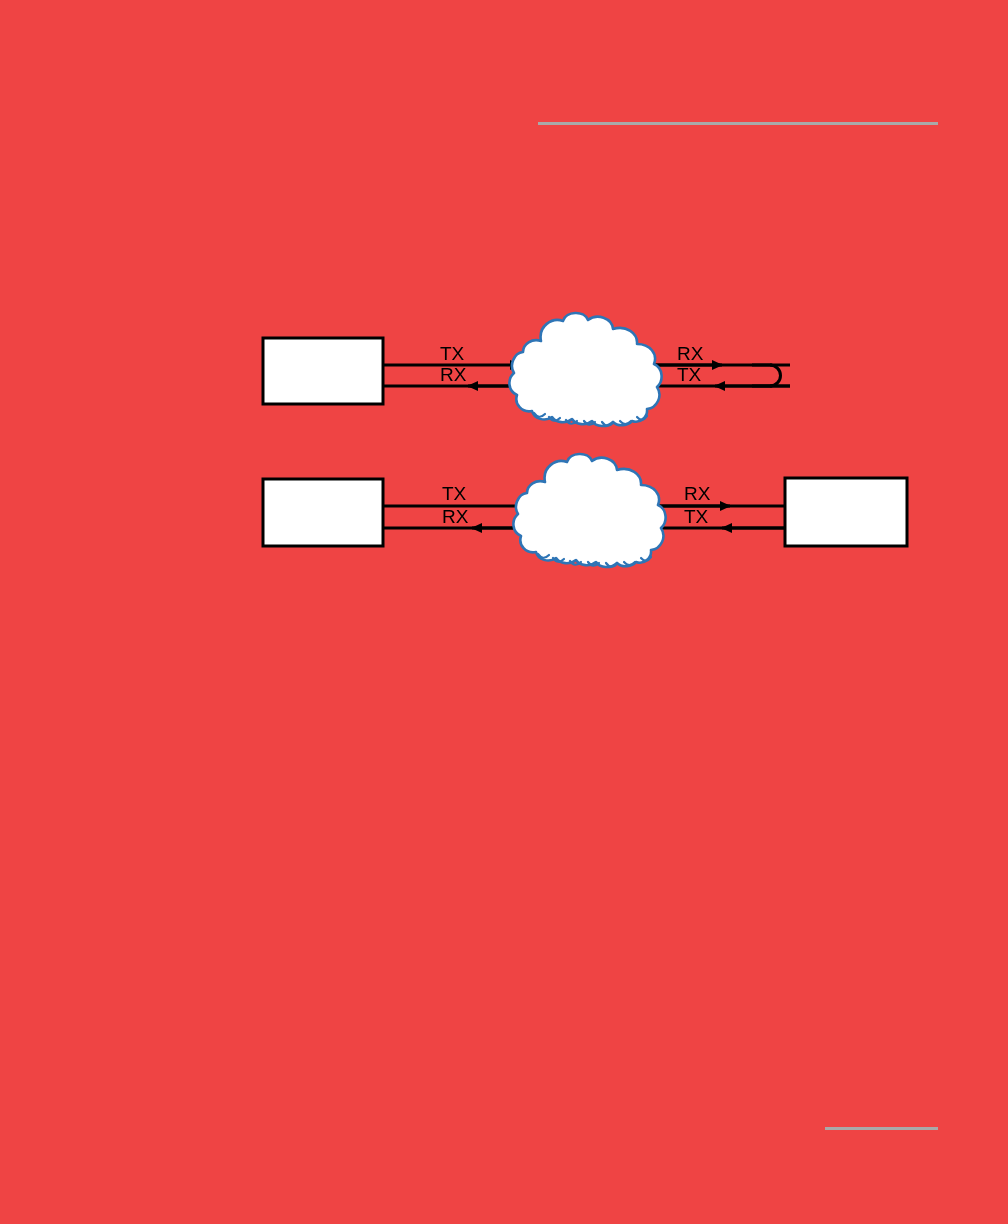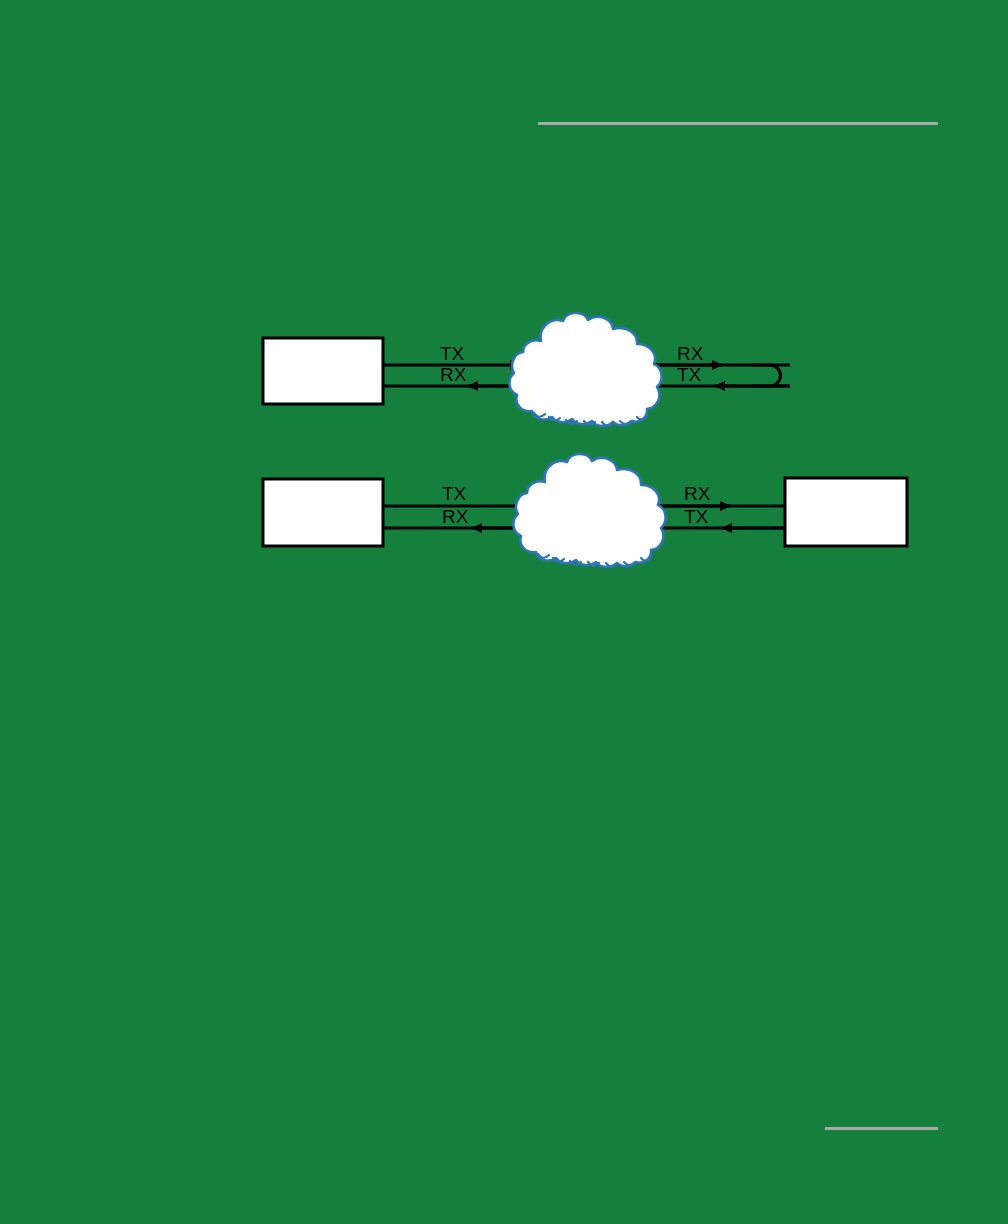--- a/index.html
+++ b/index.html
@@ -7,21 +7,21 @@
     padding: 0;
     background: #ffffff;
   }
   body {
     font-family: "Liberation Sans", sans-serif;
   }
   #page {
     position: relative;
     width: 1008px;
     height: 1224px;
-    background: #15803d;
+    background: #ef4444;
     overflow: hidden;
   }
   .rule {
     position: absolute;
     background: #a9a9a9;
     height: 3px;
   }
   #header-rule {
     left: 538px;
     top: 122px;

